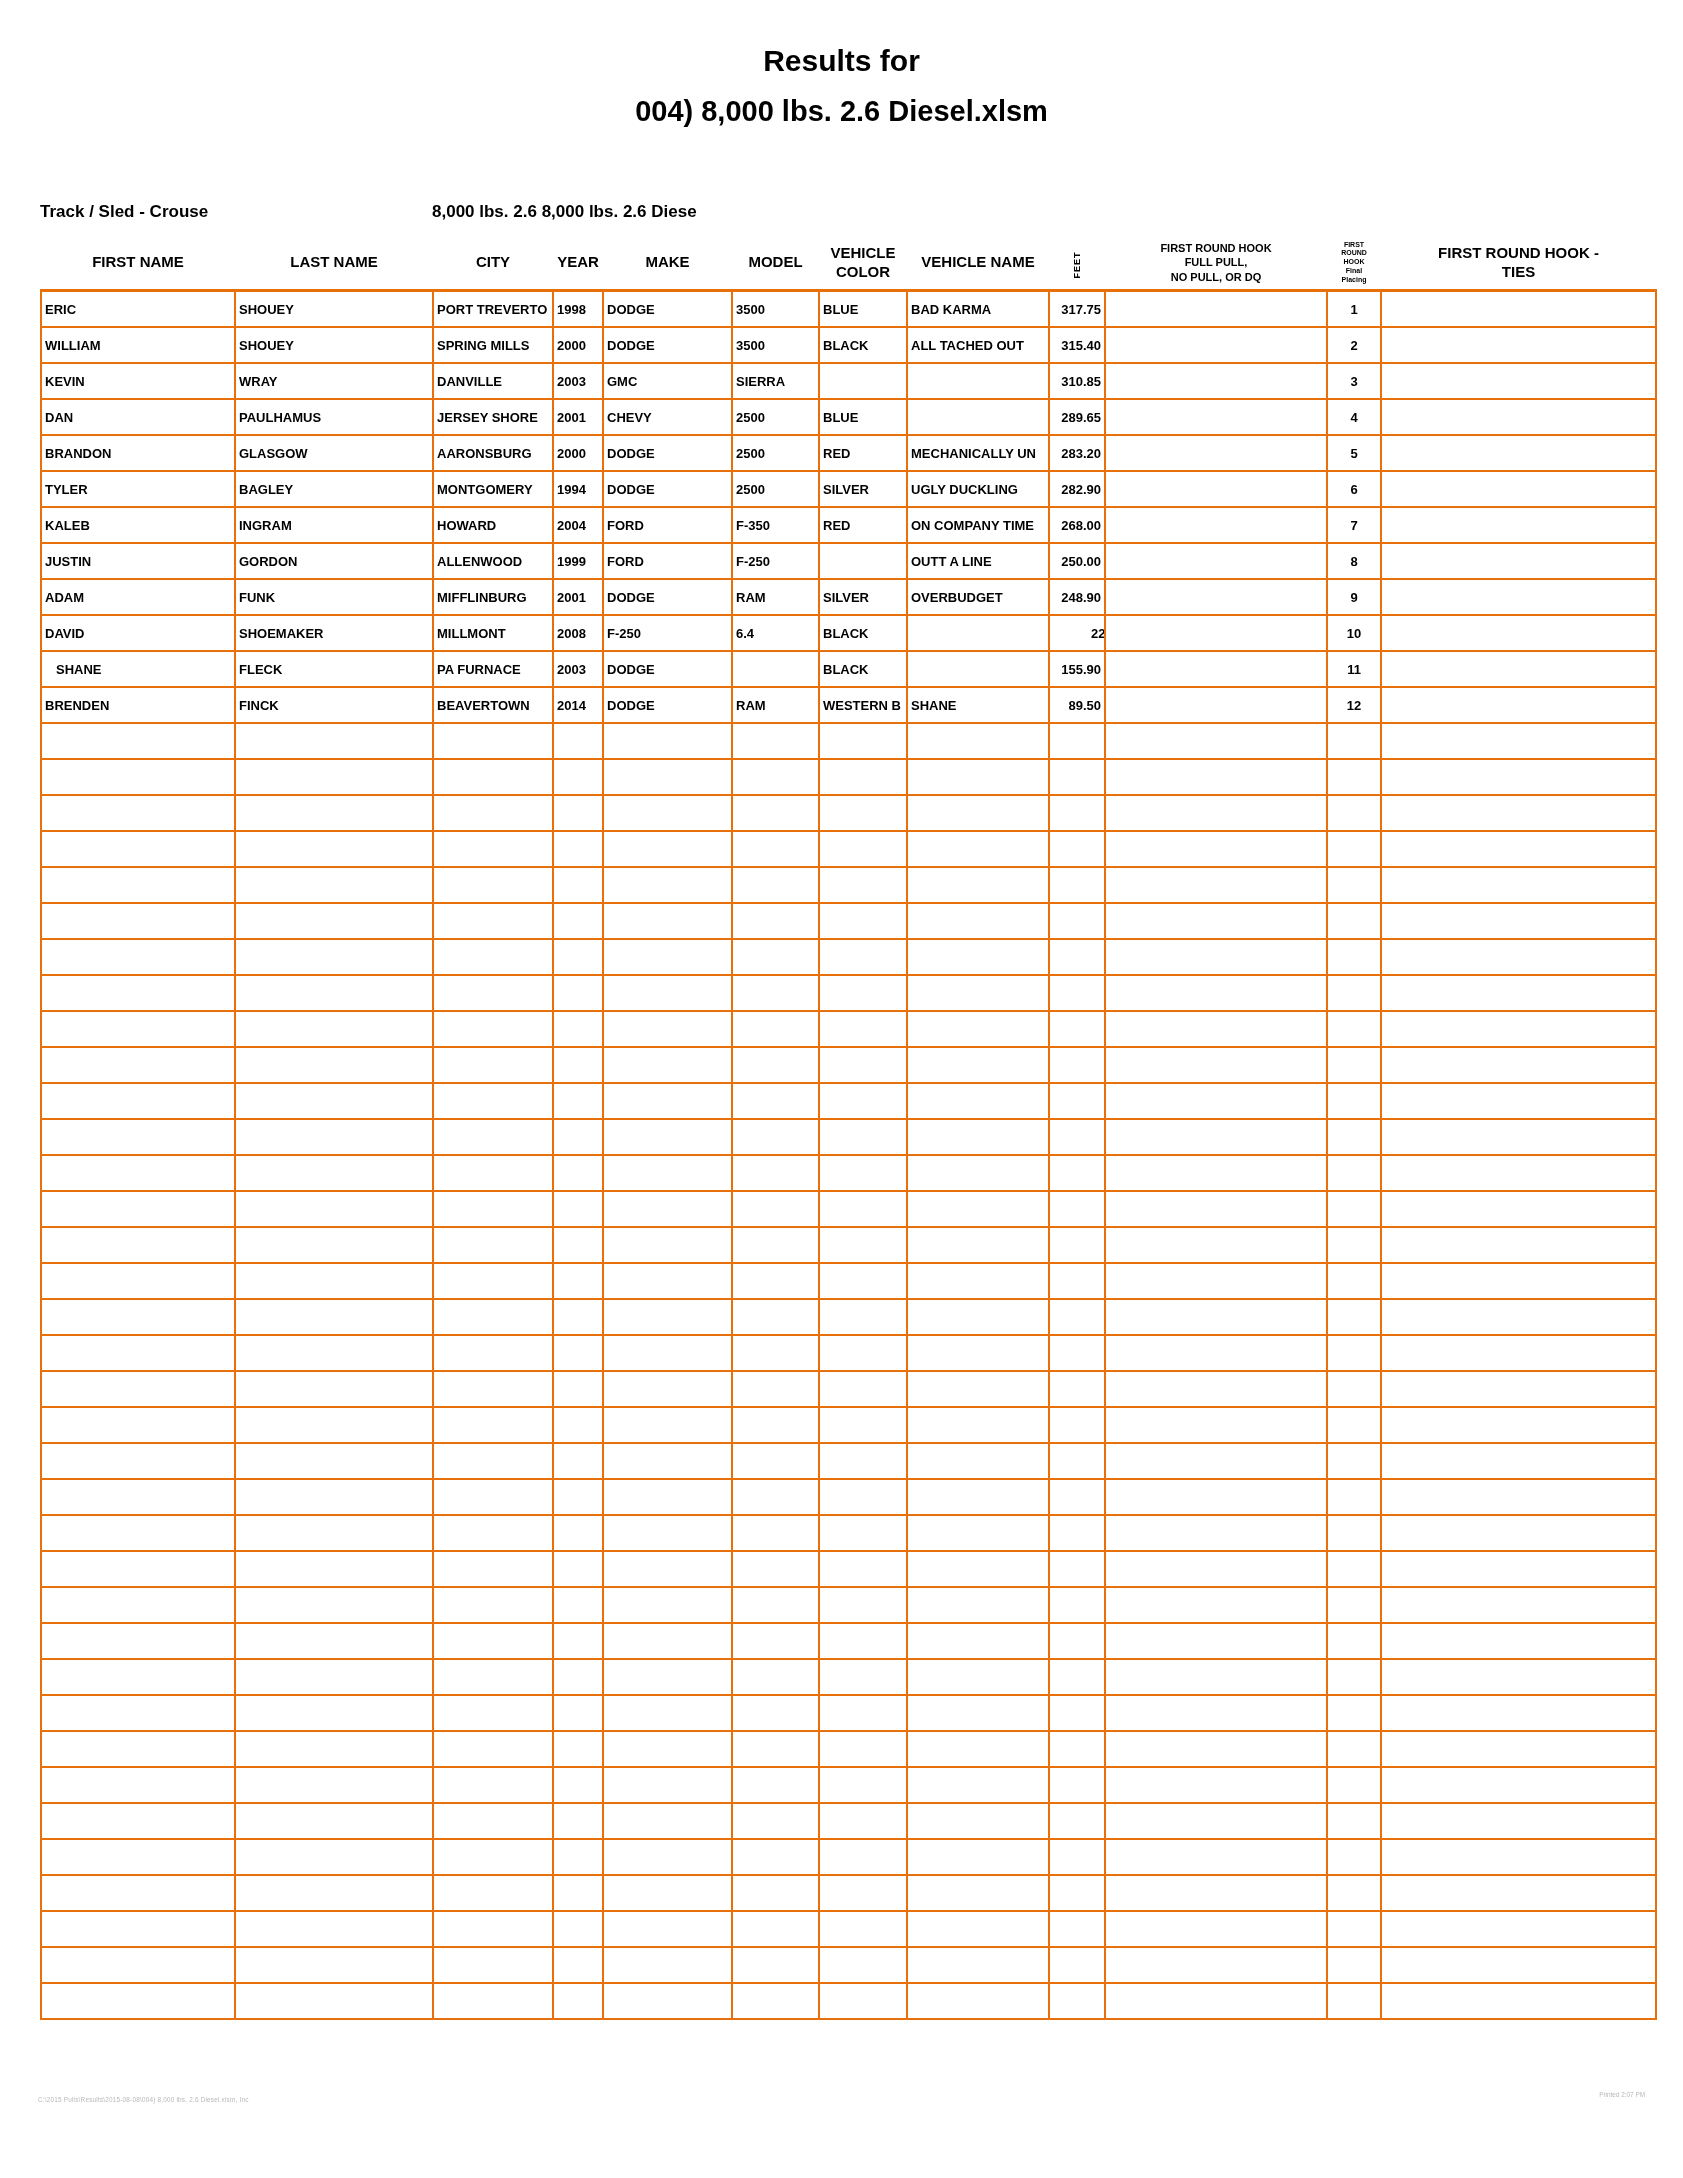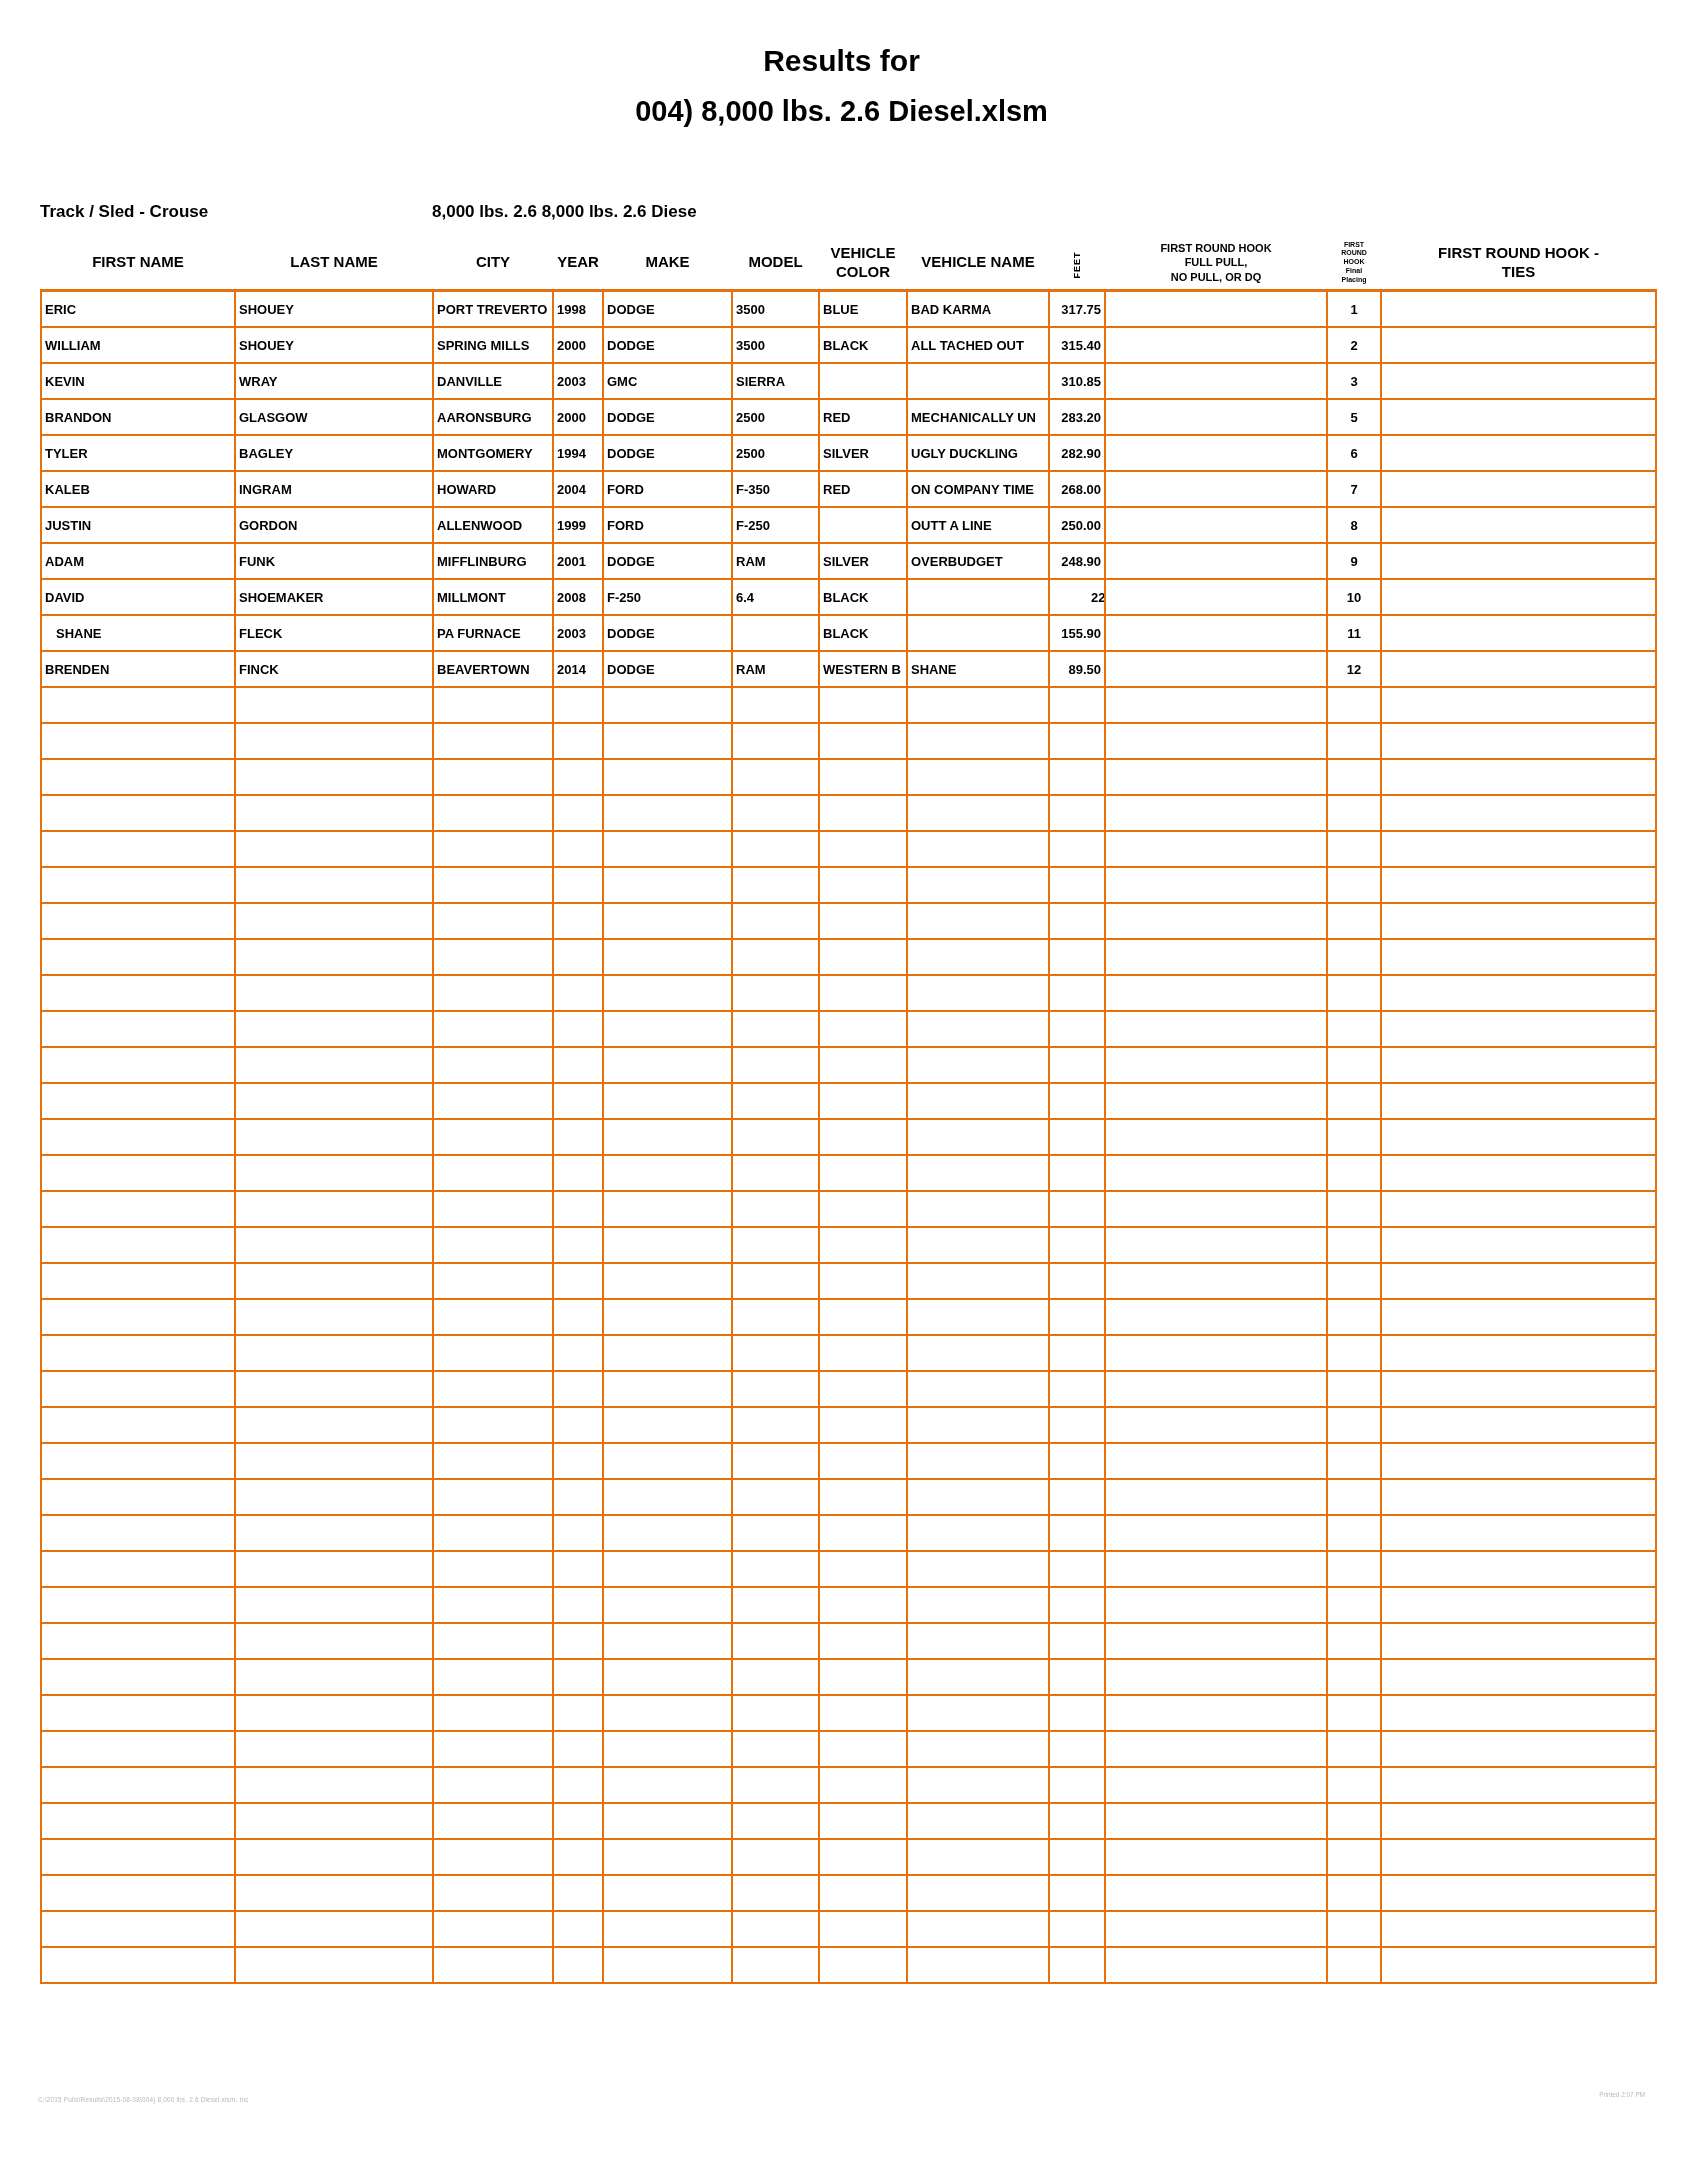--- a/index.html
+++ b/index.html
@@ -133,20 +133,34 @@
           <td class="a-left" style="border: 2px solid rgb(232, 112, 10);">GMC</td>
           <td class="a-left" style="border: 2px solid rgb(232, 112, 10);">SIERRA</td>
           <td class="a-left" style="border: 2px solid rgb(232, 112, 10);"></td>
           <td class="a-left" style="border: 2px solid rgb(232, 112, 10);"></td>
           <td class="a-right" style="border: 2px solid rgb(232, 112, 10);">310.85</td>
           <td class="a-left" style="border: 2px solid rgb(232, 112, 10);"></td>
           <td class="a-center" style="border: 2px solid rgb(232, 112, 10);">3</td>
           <td class="a-left" style="border: 2px solid rgb(232, 112, 10);"></td>
         </tr>
         <tr>
+          <td class="a-left" style="border: 2px solid rgb(232, 112, 10);">DAN</td>
+          <td class="a-left" style="border: 2px solid rgb(232, 112, 10);">PAULHAMUS</td>
+          <td class="a-left" style="border: 2px solid rgb(232, 112, 10);">JERSEY SHORE</td>
+          <td class="a-left" style="border: 2px solid rgb(232, 112, 10);">2001</td>
+          <td class="a-left" style="border: 2px solid rgb(232, 112, 10);">CHEVY</td>
+          <td class="a-left" style="border: 2px solid rgb(232, 112, 10);">2500</td>
+          <td class="a-left" style="border: 2px solid rgb(232, 112, 10);">BLUE</td>
+          <td class="a-left" style="border: 2px solid rgb(232, 112, 10);"></td>
+          <td class="a-right" style="border: 2px solid rgb(232, 112, 10);">289.65</td>
+          <td class="a-left" style="border: 2px solid rgb(232, 112, 10);"></td>
+          <td class="a-center" style="border: 2px solid rgb(232, 112, 10);">4</td>
+          <td class="a-left" style="border: 2px solid rgb(232, 112, 10);"></td>
+        </tr>
+        <tr>
           <td class="a-left" style="border: 2px solid rgb(232, 112, 10);">BRANDON</td>
           <td class="a-left" style="border: 2px solid rgb(232, 112, 10);">GLASGOW</td>
           <td class="a-left" style="border: 2px solid rgb(232, 112, 10);">AARONSBURG</td>
           <td class="a-left" style="border: 2px solid rgb(232, 112, 10);">2000</td>
           <td class="a-left" style="border: 2px solid rgb(232, 112, 10);">DODGE</td>
           <td class="a-left" style="border: 2px solid rgb(232, 112, 10);">2500</td>
           <td class="a-left" style="border: 2px solid rgb(232, 112, 10);">RED</td>
           <td class="a-left" style="border: 2px solid rgb(232, 112, 10);">MECHANICALLY UN</td>
           <td class="a-right" style="border: 2px solid rgb(232, 112, 10);">283.20</td>
           <td class="a-left" style="border: 2px solid rgb(232, 112, 10);"></td>

